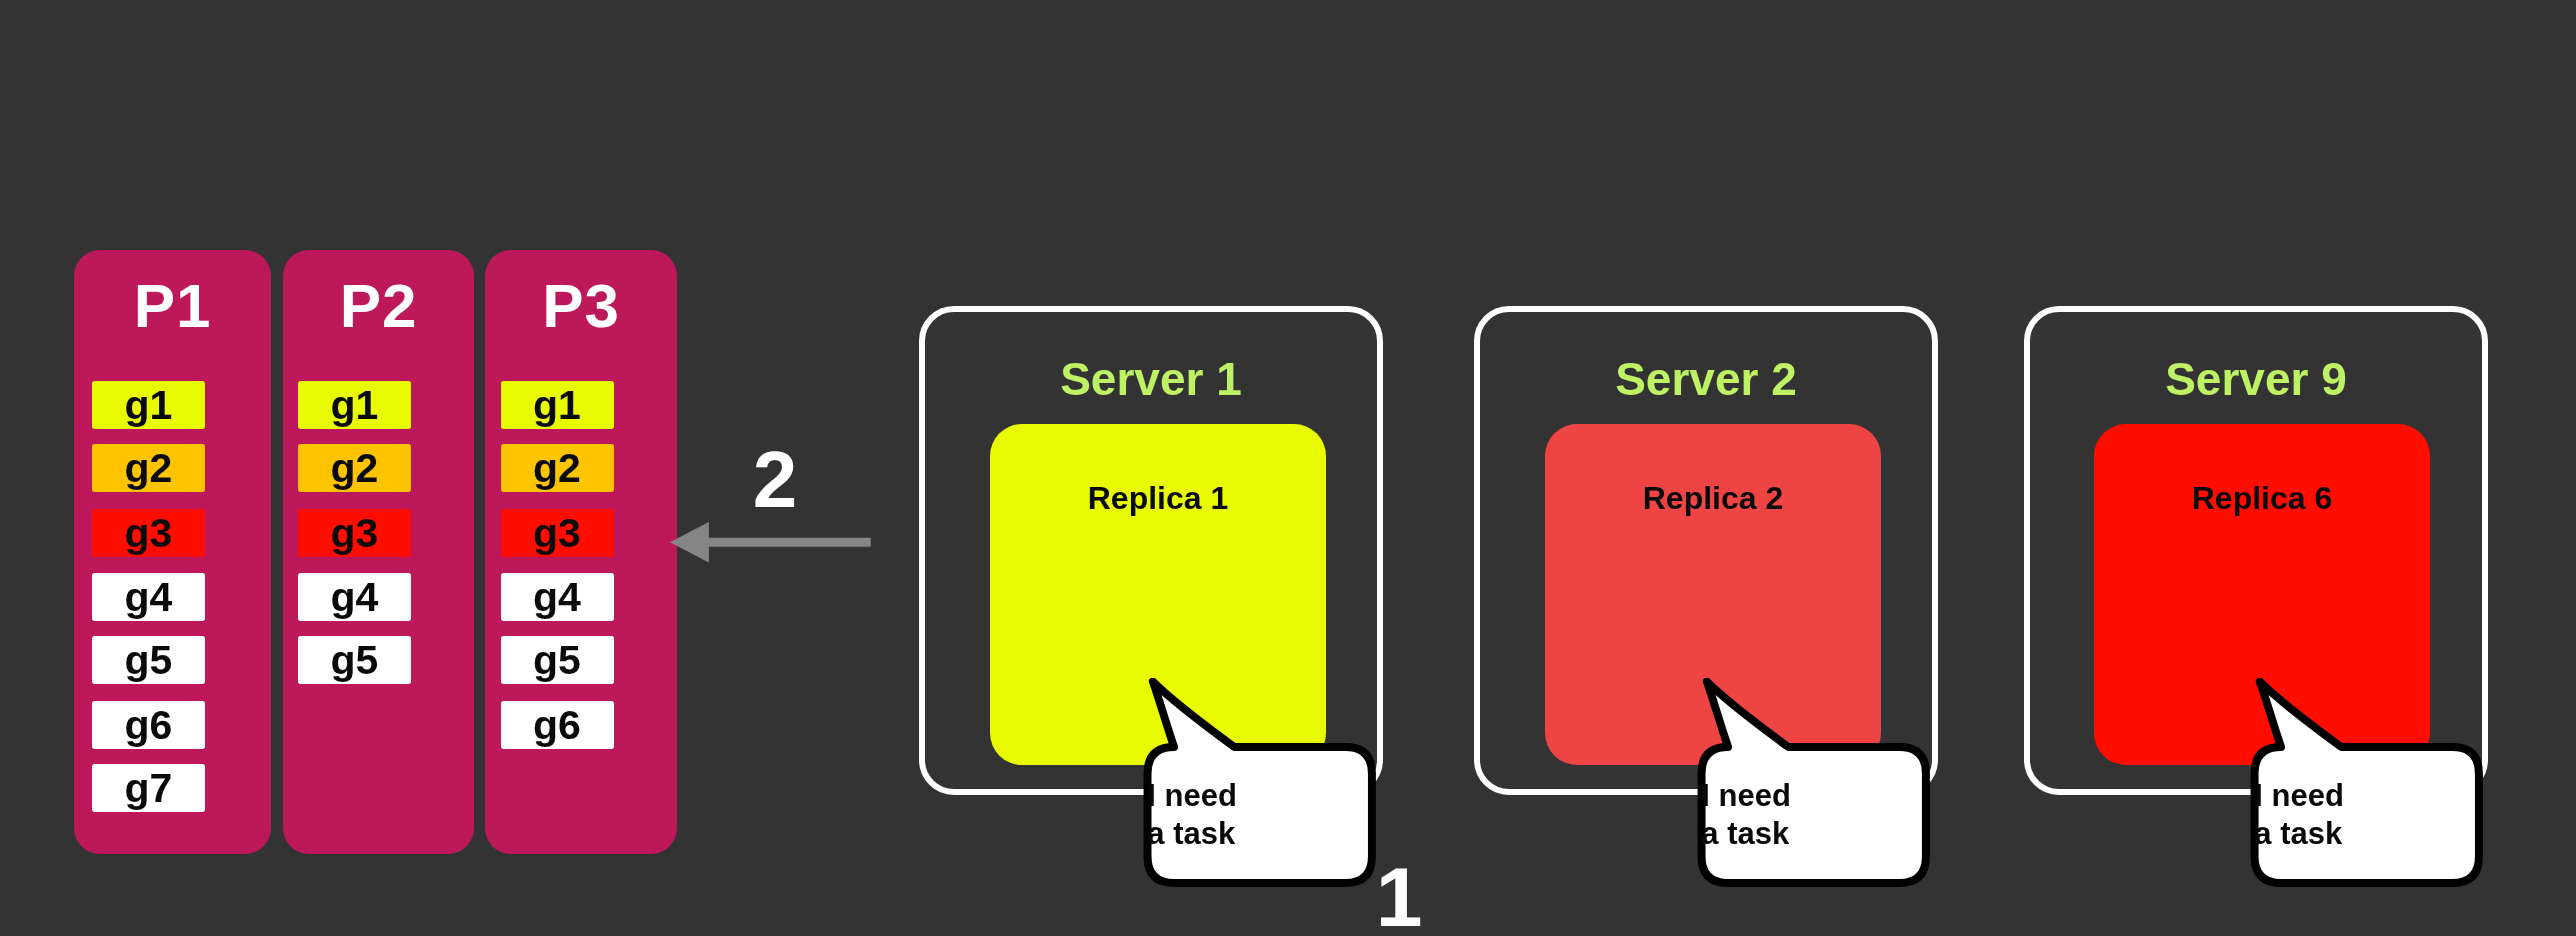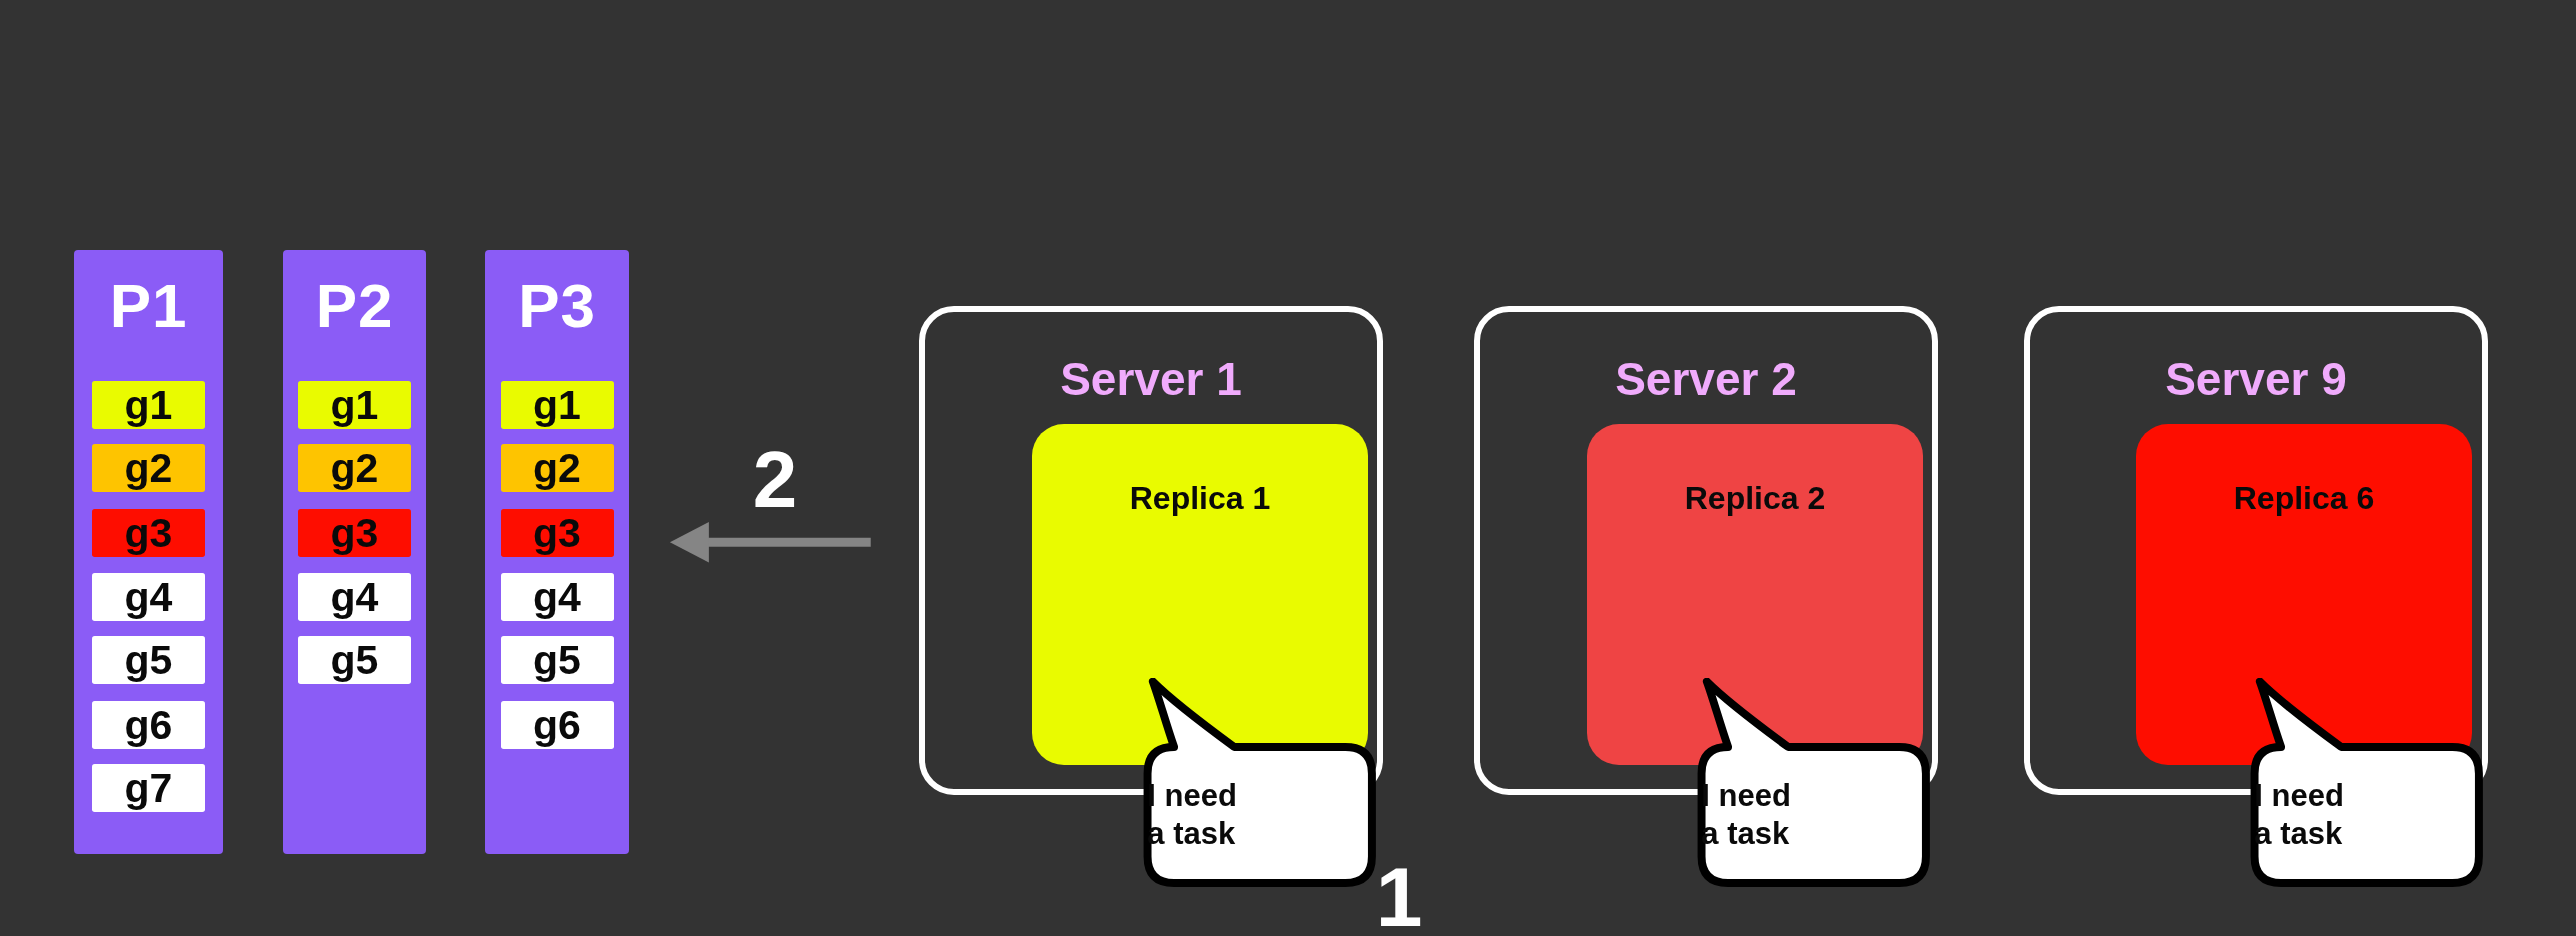--- a/index.html
+++ b/index.html
@@ -1,39 +1,39 @@
 <!DOCTYPE html>
 <html style="font-size:14px"><head>
 <meta charset="utf-8">
 <style>
   html,body{margin:0;padding:0;background:#333333;}
   .stage{
     position:relative;width:2576px;height:937px;background:#333333;
     overflow:hidden;font-family:"Liberation Sans",sans-serif;font-weight:700;
   }
   
-  .column{position:absolute;background:#8b5cf6;border-radius:4px;}
+  .column{position:absolute;background:#be185d;border-radius:26px;padding-left:48px;}
   .col-title{
     position:absolute;left:0;top:25px;width:100%;text-align:center;
     color:#ffffff;font-size:62px;line-height:1;letter-spacing:0.9px;
   }
   .cell{
     position:absolute;border-radius:2.7px;display:flex;align-items:center;justify-content:center;
     color:#0a0a0a;font-size:41px;line-height:1;
   }
   
   .server{
     position:absolute;border:6.2px solid #ffffff;border-radius:35px;background:transparent;
   }
   .server-title{
     position:absolute;left:0;top:44px;width:100%;text-align:center;
-    color:#f0abfc;font-size:46px;line-height:1;
+    color:#bef264;font-size:46px;line-height:1;
   }
   .replica{
-    position:absolute;border-radius:32px;margin-left:42px;
+    position:absolute;border-radius:32px;
   }
   .replica-label{
     position:absolute;left:0;top:58px;width:100%;text-align:center;
     color:#0a0a0a;font-size:32px;line-height:1;
   }
   
   .bubble{position:absolute;width:239px;height:212px;}
   .bubble svg{position:absolute;left:0;top:0;}
   .bubble-text{
     position:absolute;left:5.3px;top:69px;width:224px;height:136px;

